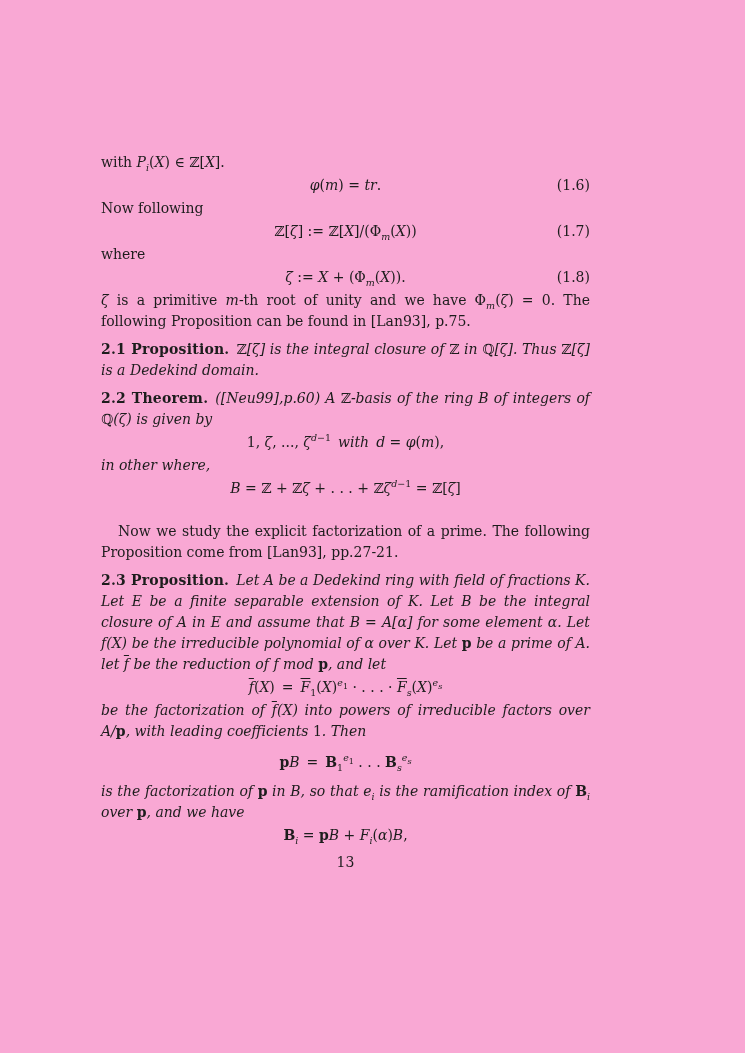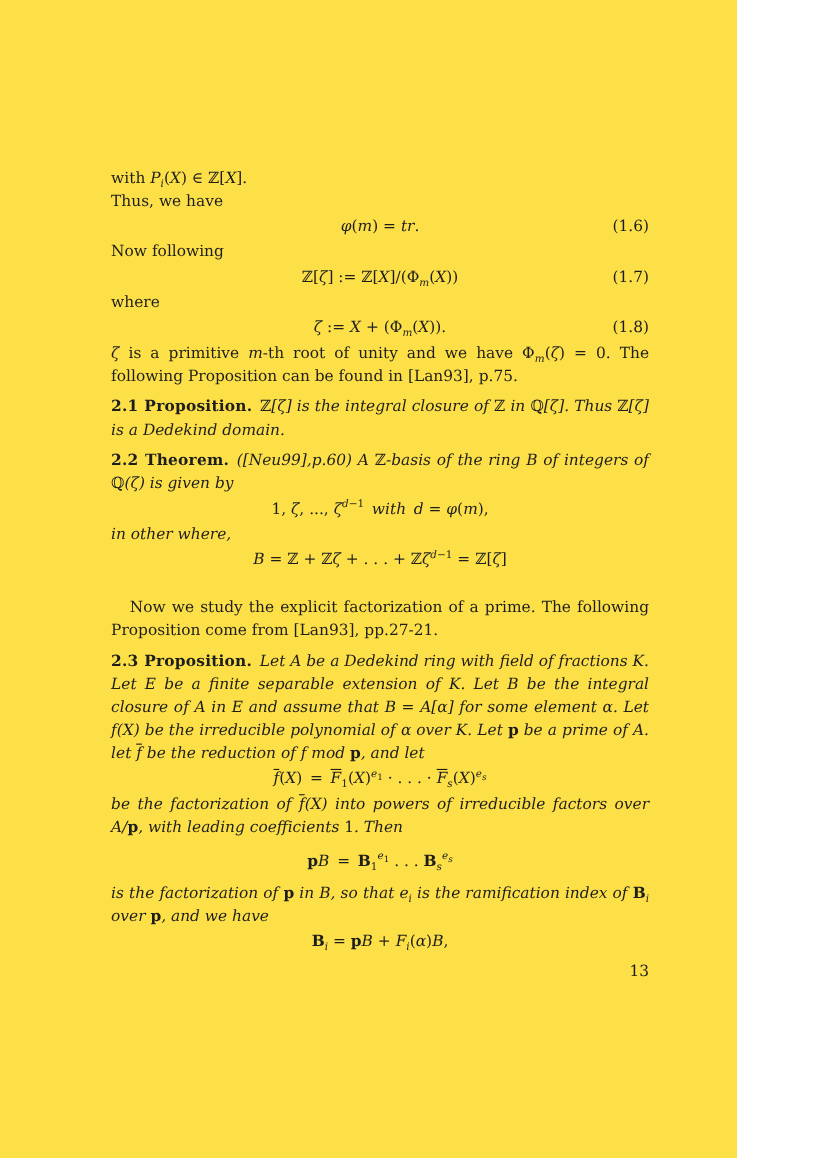--- a/index.html
+++ b/index.html
@@ -1,19 +1,19 @@
 <!DOCTYPE html>
 <html><head>
 <meta charset="utf-8">
 <style>
   html,body { margin:0; padding:0; background:#ffffff; }
   .page {
     position:relative;
-    width:670px; height:1053px;
-    background:#fde047;
+    width:745px; height:1053px;
+    background:#f9a8d4;
     color:#1d1d1d;
     font-family:"DejaVu Serif","DejaVu Sans",serif;
     font-size:14px;
     overflow:hidden;
   }
   .content {
     position:absolute;
     left:101px; top:152px;
     width:489px;
   }
@@ -48,32 +48,31 @@
   .it-block { font-style:italic; }
 
   sub, sup { font-size:68%; line-height:0; }
   sup sub { font-size:85%; }
   .ov { text-decoration:overline; }
   .frak { font-style:normal; font-weight:bold; }
   .rm { font-style:normal; }
 
   .pageno {
     margin-top:8px;
-    text-align:right;
+    text-align:center;
     font-style:normal;
   }
 </style>
 </head>
 <body>
 
 <div class="page">
   <div class="content">
 
     <p class="single">with <i>P</i><sub><i>i</i></sub>(<i>X</i>) ∈ ℤ[<i>X</i>].</p>
-    <p class="single">Thus, we have</p>
 
     <div class="eqrow">
       <span class="eqbody"><i>φ</i>(<i>m</i>) = <i>tr</i>.</span>
       <span class="eqno">(1.6)</span>
     </div>
 
     <p class="single">Now following</p>
 
     <div class="eqrow">
       <span class="eqbody">ℤ[<i>ζ</i>] := ℤ[<i>X</i>]/(Φ<sub><i>m</i></sub>(<i>X</i>))</span>

